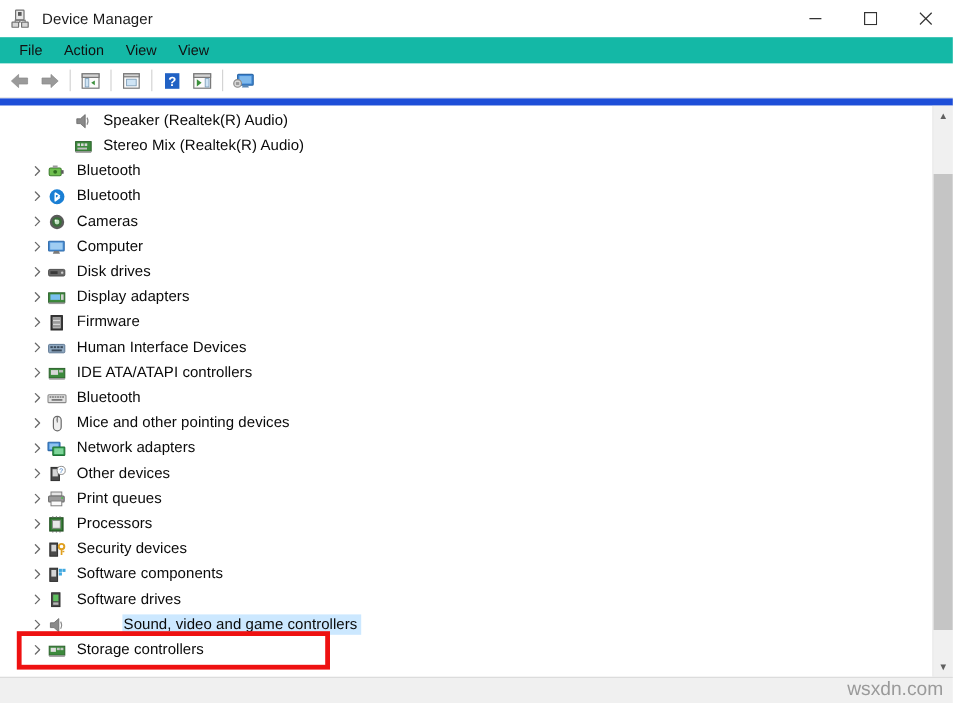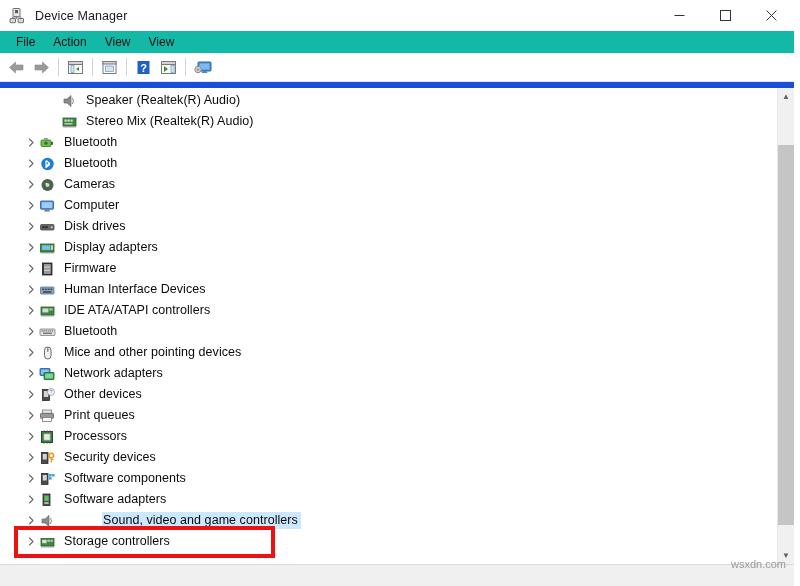--- a/index.html
+++ b/index.html
@@ -138,22 +138,22 @@
   .annot-box {
     position: absolute;
     border: 4px solid #ee1111;
     pointer-events: none;
     z-index: 5;
   }
 
   
   .watermark {
     position: absolute;
-    right: 8px; bottom: 16px;
-    font-size: 11px; color: #9a9a9a;
+    right: 8px; bottom: 2px;
+    font-size: 16px; color: #9a9a9a;
     z-index: 6;
   }
   .statusbar {
     height: 22px; flex: 0 0 22px;
     background: #f0f0f0;
     border-top: 1px solid #dcdcdc;
     position: relative;
   }
 </style>
 </head>
@@ -576,21 +576,21 @@
               <path d="M1.5 1 L5 4.5 L1.5 8" stroke="#6a6a6a" stroke-width="1.1" fill="none" stroke-linecap="round" stroke-linejoin="round"></path>
             </svg>
           </div>
           <div class="icon">
             <svg width="17" height="16" viewBox="0 0 17 16">
               <rect x="4" y="2" width="7" height="11.5" fill="#4a4a4a" stroke="#2a2a2a" stroke-width="0.8"></rect>
                 <rect x="5.3" y="3.5" width="4.4" height="5.5" fill="#5fc05f"></rect>
                 <rect x="5.3" y="10" width="4.4" height="2" fill="#b5b5b5"></rect>
             </svg>
           </div>
-          <div class="label">Software adapters</div>
+          <div class="label">Software drives</div>
         </div>
         <div class="row selected">
           <div class="chev">
             <svg width="7" height="9" viewBox="0 0 7 9">
               <path d="M1.5 1 L5 4.5 L1.5 8" stroke="#6a6a6a" stroke-width="1.1" fill="none" stroke-linecap="round" stroke-linejoin="round"></path>
             </svg>
           </div>
           <div class="icon">
             <svg width="17" height="16" viewBox="0 0 17 16">
               <path d="M3 6 L6 6 L10 2.5 L10 13.5 L6 10 L3 10 Z" fill="#8a8a8a" stroke="#6a6a6a" stroke-width="0.7" stroke-linejoin="round"></path>

